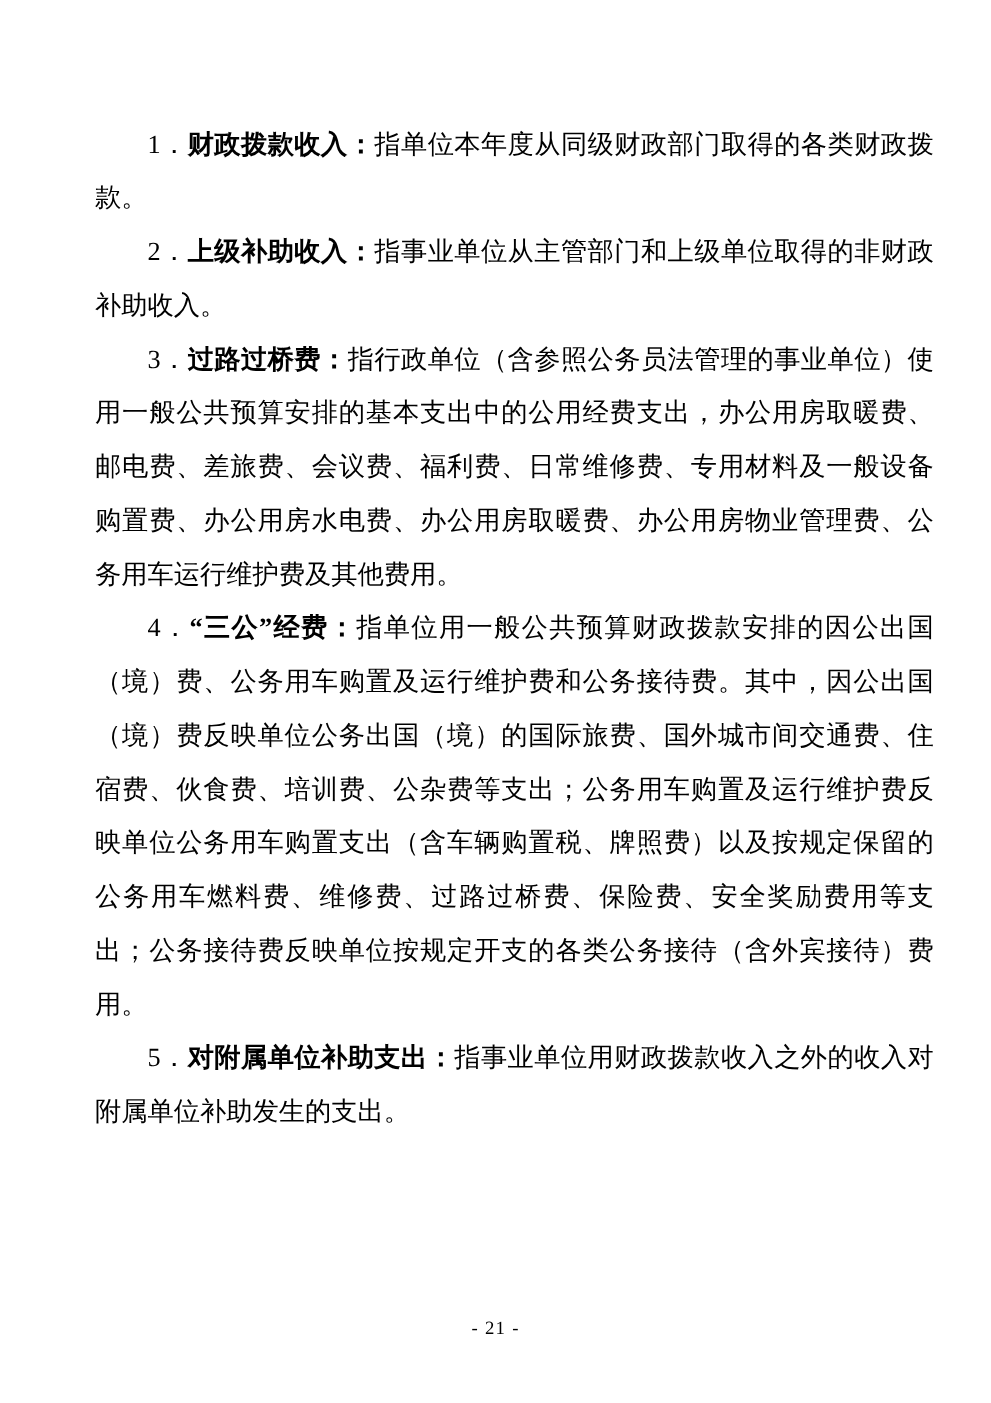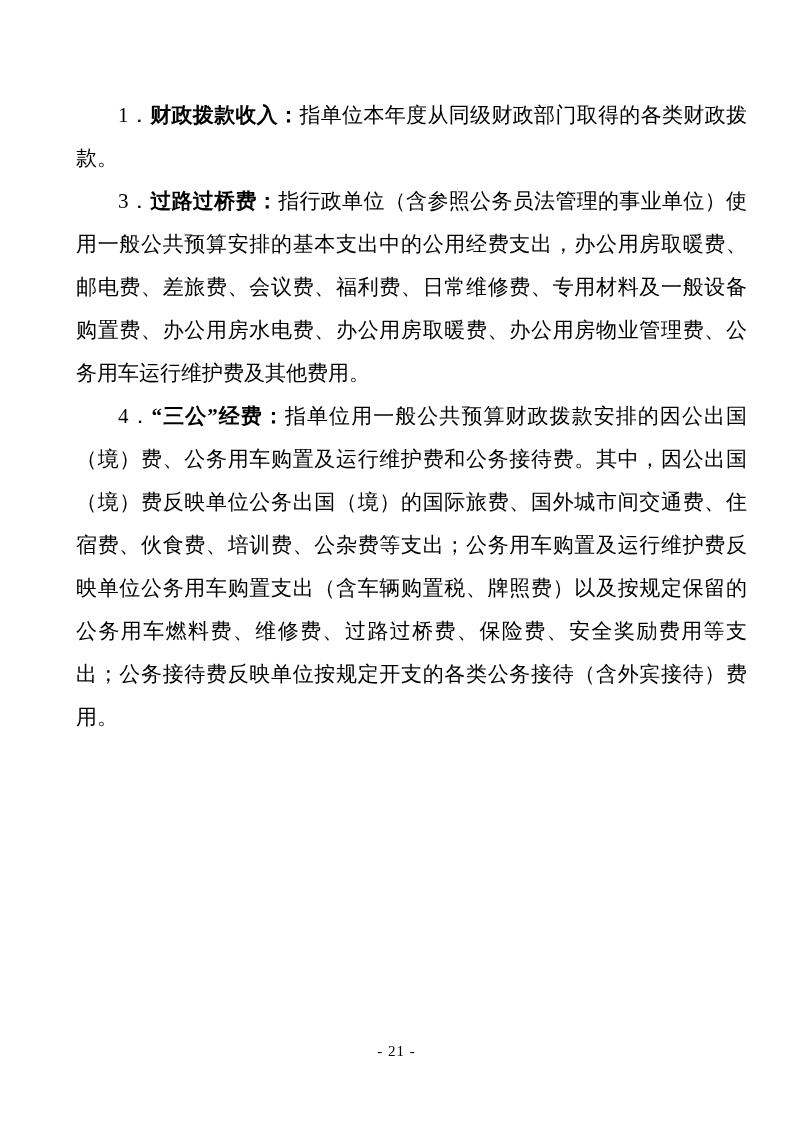--- a/index.html
+++ b/index.html
@@ -28,41 +28,43 @@
     text-align: justify;
     text-justify: inter-ideograph;
     text-indent: 2em;
     word-break: break-all;
   }
   .term {
     font-weight: bold;
   }
   .page-number {
     position: absolute;
-    bottom: 62px;
+    bottom: 50px;
     left: 0;
     width: 100%;
     text-align: center;
     font-size: 15px;
     letter-spacing: 1px;
     color: #000000;
   }
 </style>
 </head>
 <body>
 
 <div class="page">
   <div class="doc-body">
 
     <p class="para"><span>1．</span><span class="term">财政拨款收入：</span><span>指单位本年度从同级财政部门取得的各类财政拨款。</span></p>
 
+    <p class="para"><span>2．</span><span class="term">上级补助收入：</span><span>指事业单位从主管部门和上级单位取得的非财政补助收入。</span></p>
 
     <p class="para"><span>3．</span><span class="term">过路过桥费：</span><span>指行政单位（含参照公务员法管理的事业单位）使用一般公共预算安排的基本支出中的公用经费支出，办公用房取暖费、邮电费、差旅费、会议费、福利费、日常维修费、专用材料及一般设备购置费、办公用房水电费、办公用房取暖费、办公用房物业管理费、公务用车运行维护费及其他费用。</span></p>
 
     <p class="para"><span>4．</span><span class="term">“三公”经费：</span><span>指单位用一般公共预算财政拨款安排的因公出国（境）费、公务用车购置及运行维护费和公务接待费。其中，因公出国（境）费反映单位公务出国（境）的国际旅费、国外城市间交通费、住宿费、伙食费、培训费、公杂费等支出；公务用车购置及运行维护费反映单位公务用车购置支出（含车辆购置税、牌照费）以及按规定保留的公务用车燃料费、维修费、过路过桥费、保险费、安全奖励费用等支出；公务接待费反映单位按规定开支的各类公务接待（含外宾接待）费用。</span></p>
 
+    <p class="para"><span>5．</span><span class="term">对附属单位补助支出：</span><span>指事业单位用财政拨款收入之外的收入对附属单位补助发生的支出。</span></p>
 
 
 
   </div>
 
   <div class="page-number">- 21 -</div>
 </div>
 
 </body></html>

